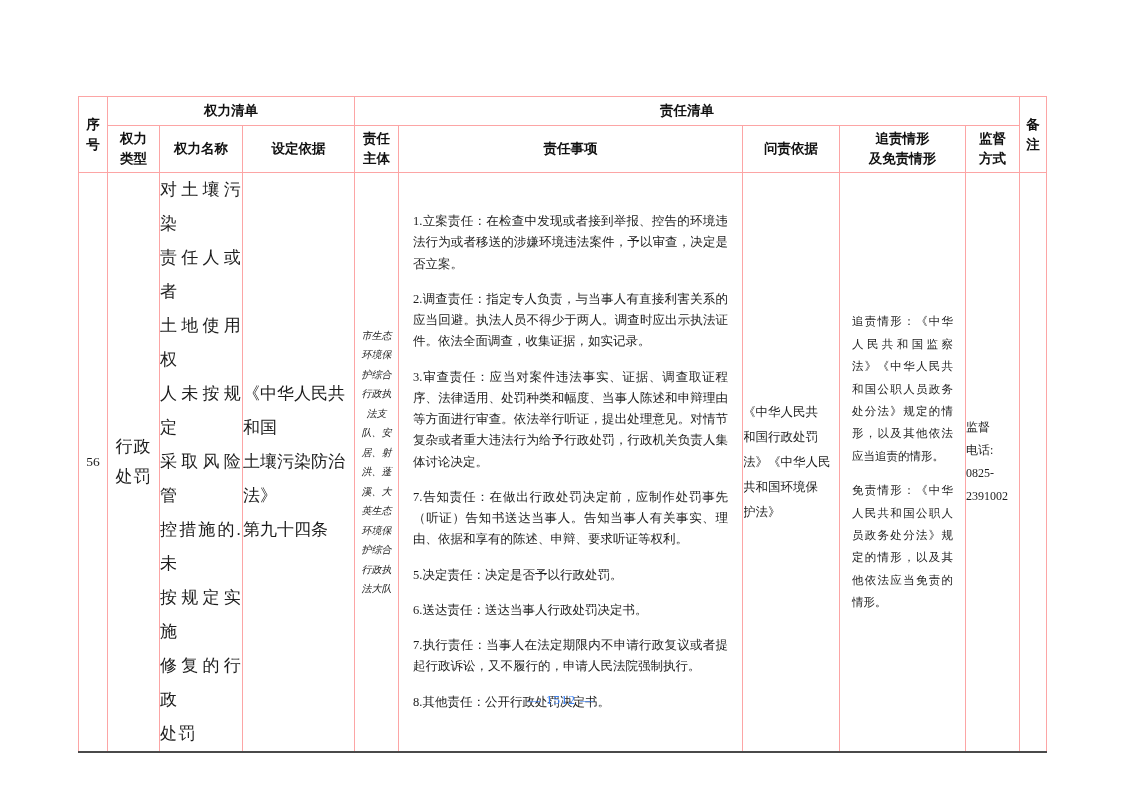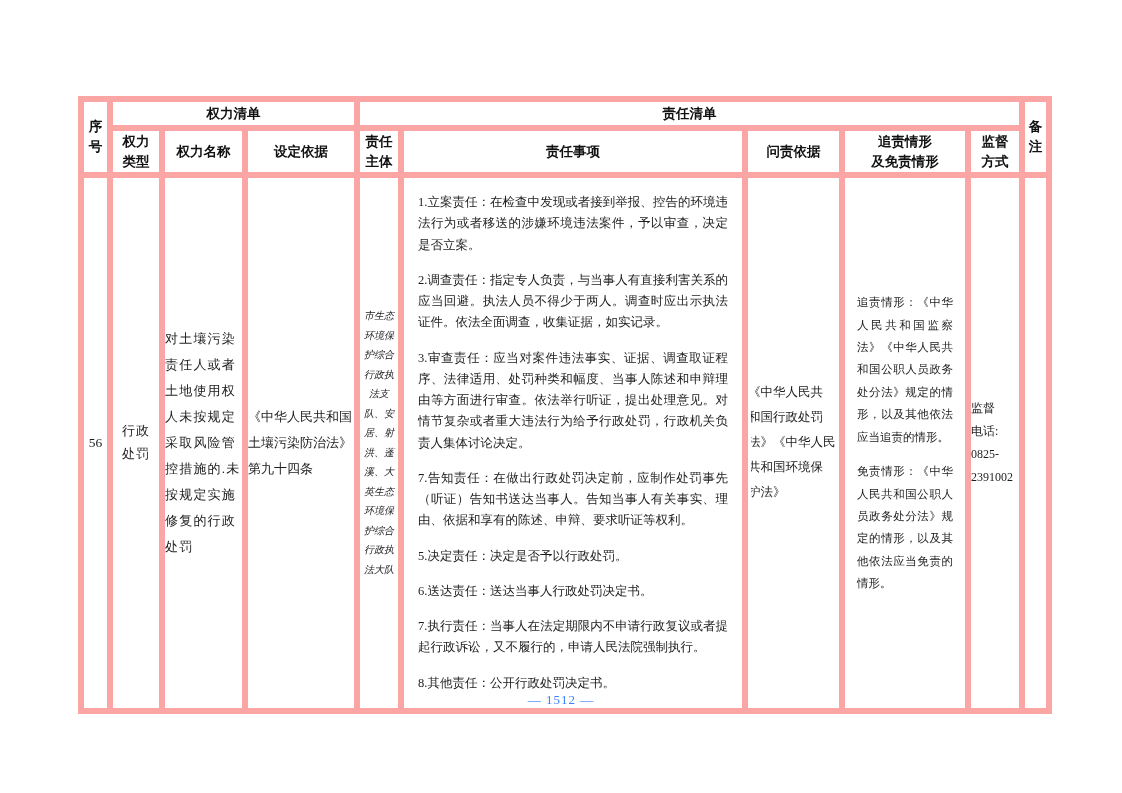--- a/index.html
+++ b/index.html
@@ -18,42 +18,42 @@
   }
   table.power-table {
     position: absolute;
     left: 78px;
     top: 96px;
     width: 968px;
     border-collapse: collapse;
     table-layout: fixed;
   }
   table.power-table td, table.power-table th {
-    border: 6px solid #fca5a5;
+    border: 1px solid #fca5a5;
     padding: 0;
     vertical-align: middle;
     overflow: hidden;
   }
   table.power-table {
     border-bottom: 2px solid #4a4a4a;
   }
   th.hdr {
     font-family: "Liberation Sans", "DejaVu Sans", sans-serif;
     font-weight: bold;
     font-size: 13.5px;
     text-align: center;
     line-height: 1.45;
     white-space: pre-line;
     color: #111;
   }
   .row-top { height: 29px; }
   .row-sub { height: 47px; }
   .row-body { height: 510px; }
   td.cell {
-    font-size: 13px;
+    font-size: 17px;
     line-height: 1.75;
     color: #1c1c1c;
   }
   .pre { white-space: pre-line; }
   td.serial-cell { font-size: 13.5px; text-align: center; }
   td.ptype-cell { text-align: center; letter-spacing: 1px; }
   td.pname-cell {
     padding: 0 6px;
     text-align: justify;
     text-justify: inter-ideograph;

